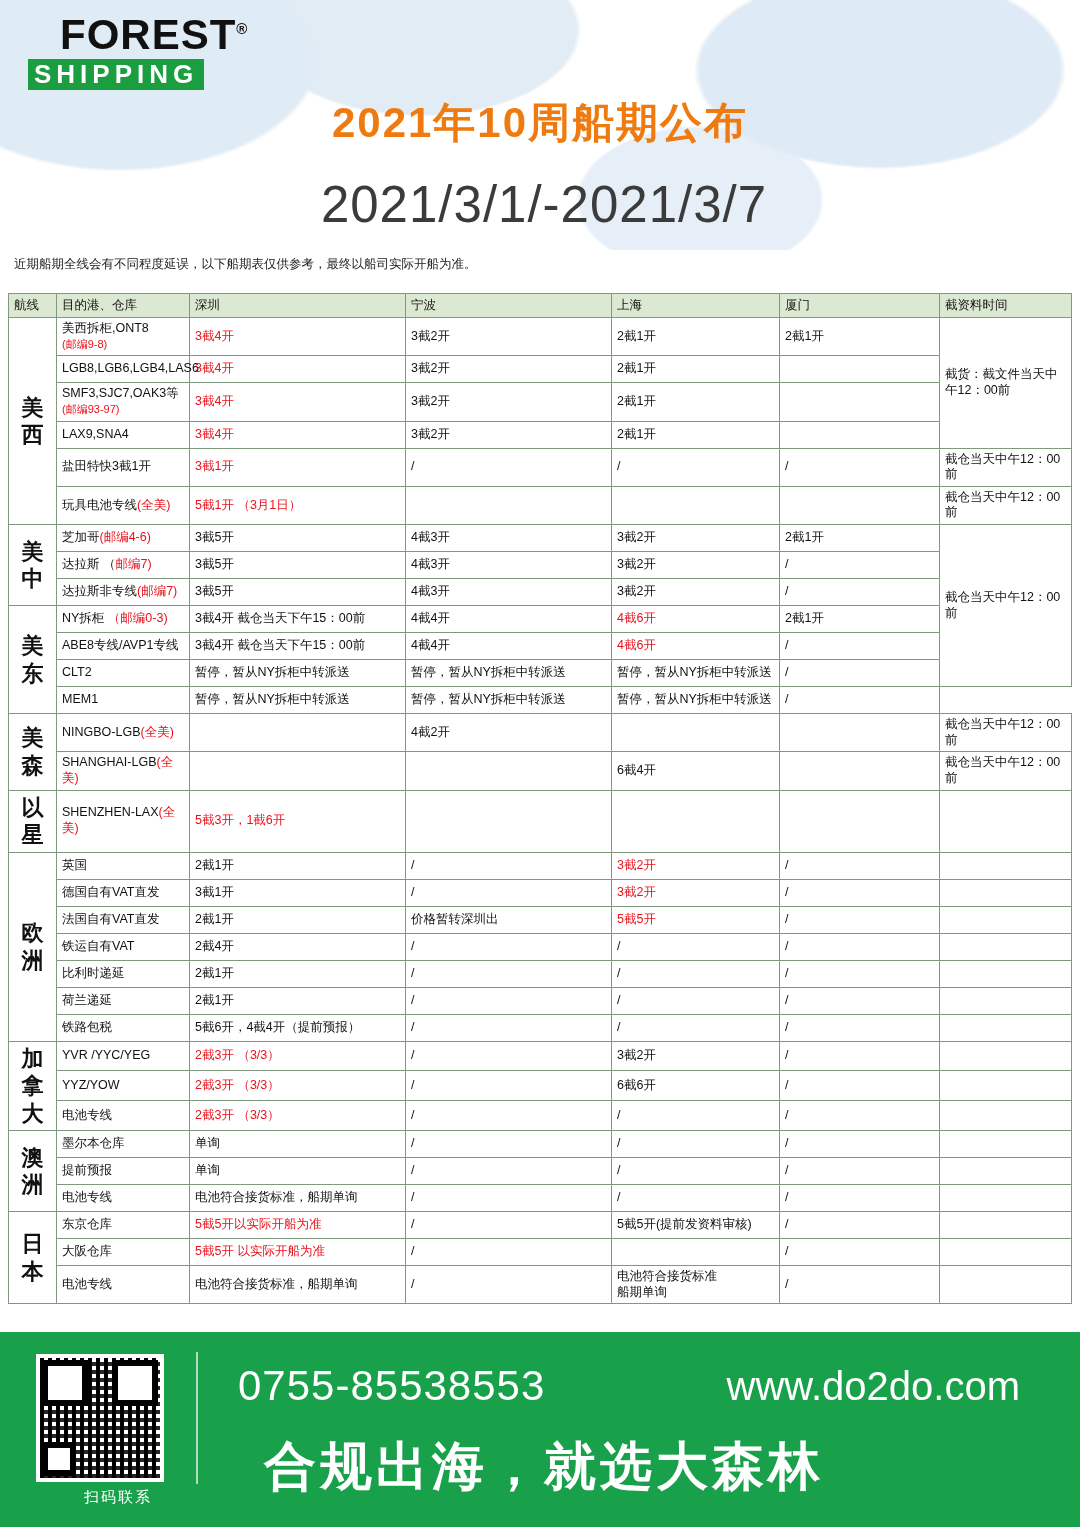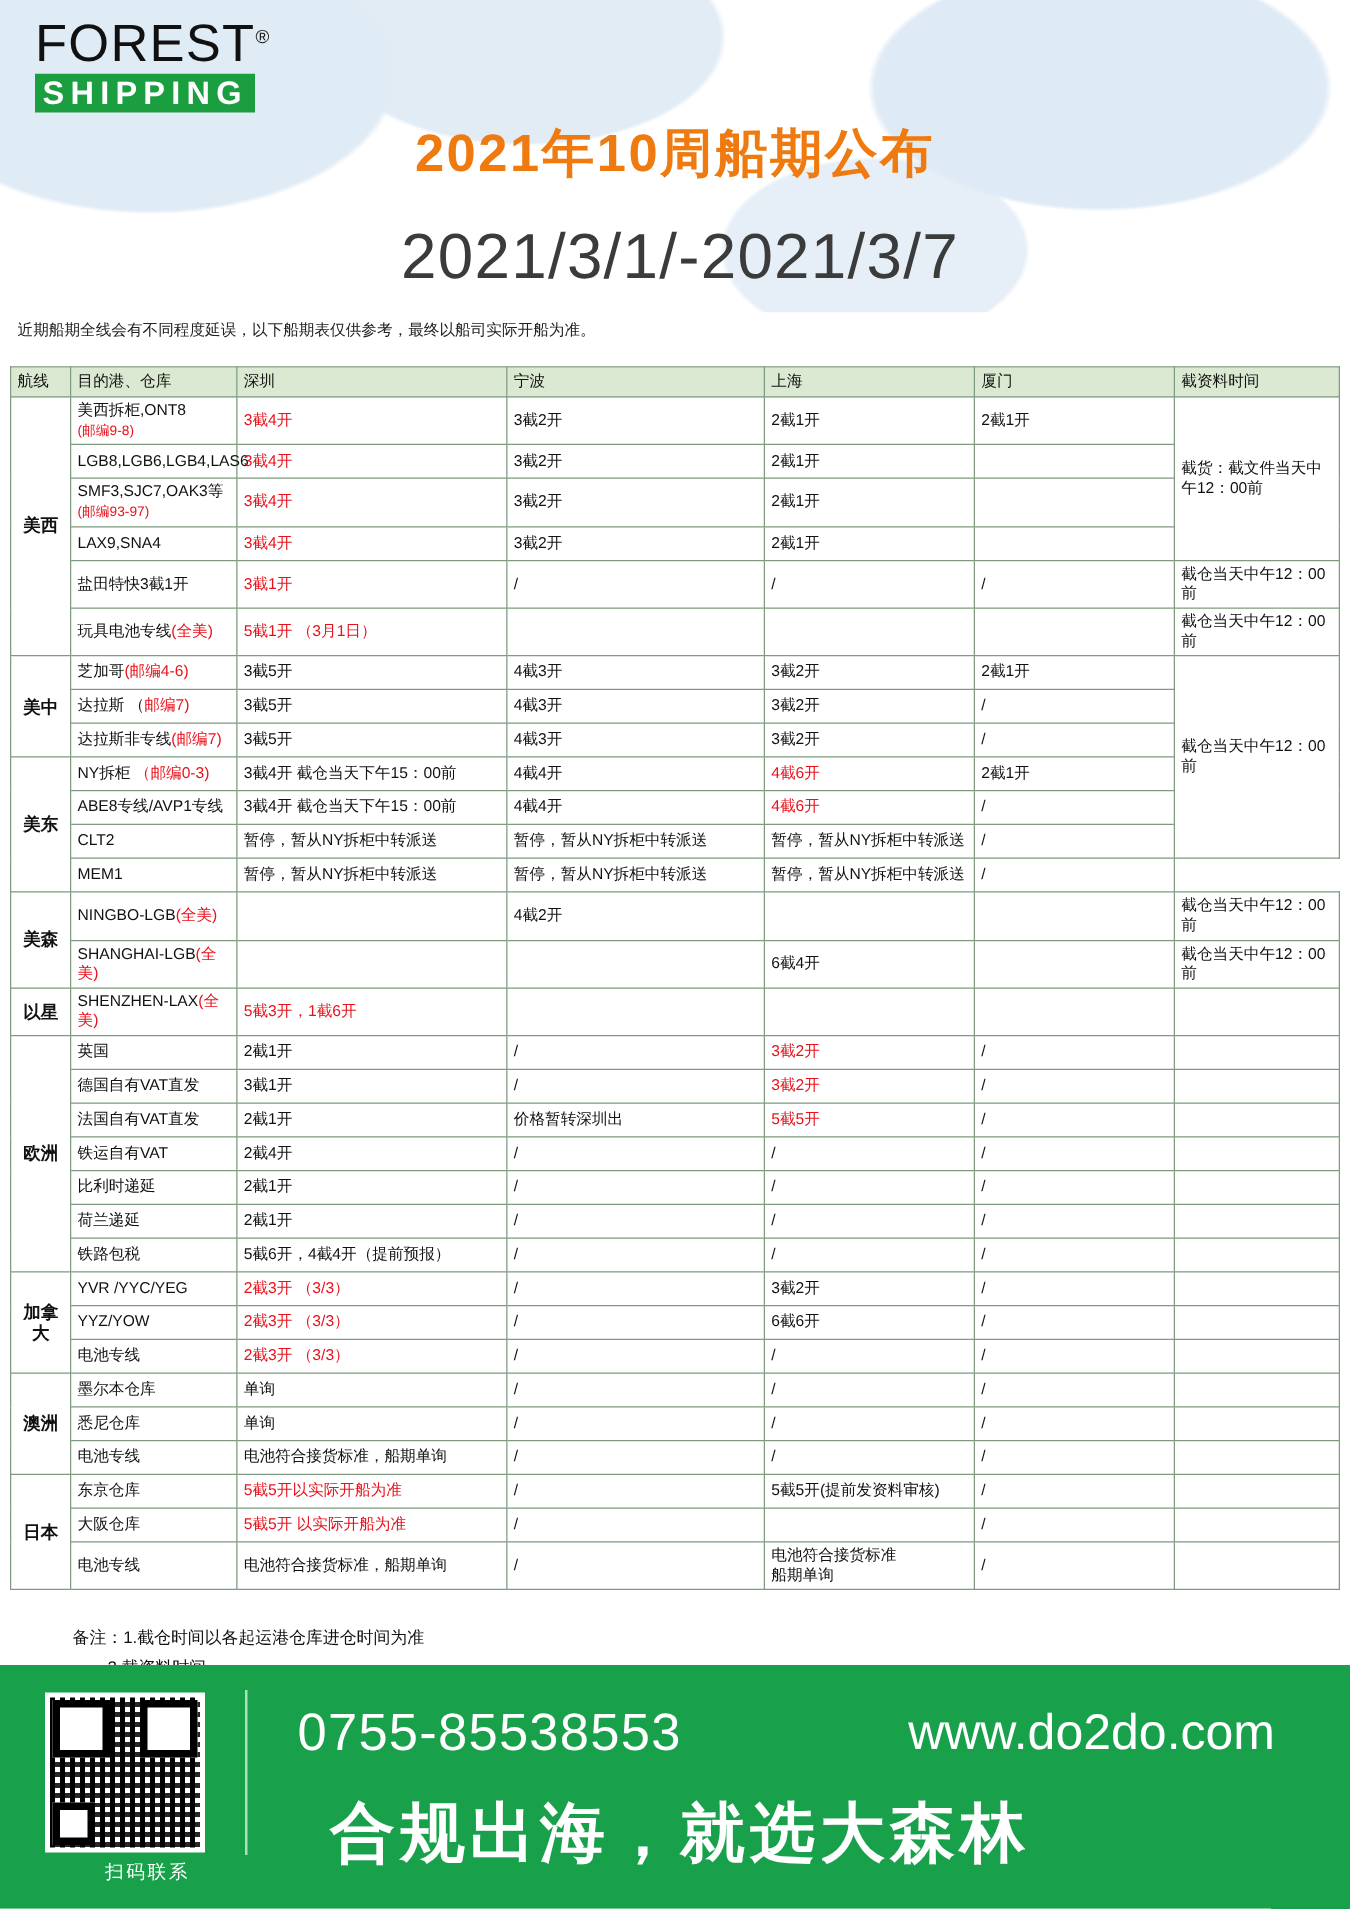--- a/index.html
+++ b/index.html
@@ -26,22 +26,22 @@
       radial-gradient(ellipse 300px 160px at 880px 70px, #dbe8f4 0%, #dbe8f4 60%, rgba(255,255,255,0) 62%),
       radial-gradient(ellipse 200px 120px at 700px 200px, #e4eef7 0%, #e4eef7 60%, rgba(255,255,255,0) 62%),
       #ffffff;
     opacity:.9;
   }
   .logo {
     position:absolute; left:28px; top:14px;
     line-height:1;
   }
   .logo .l1 {
-    font-size:42px; font-weight:normal; letter-spacing:1px;
-    color:#111; font-family:"Liberation Sans", sans-serif;
+    font-size:42px; font-weight:bold; letter-spacing:1px;
+    color:#111; font-family:"Liberation Sans", sans-serif;margin-left:32px;
   }
   .logo .l1 sup { font-size:15px; vertical-align:super; }
   .logo .l2 {
     margin-top:3px;
     background:#1a9e3f;
     color:#ffffff;
     font-size:26px; font-weight:bold; letter-spacing:5px;
     padding:2px 6px 3px 6px;
     display:inline-block;
   }
@@ -83,21 +83,21 @@
   }
   table.sched thead th {
     background:#dce9d2;
     font-weight:normal;
     text-align:left;
     height:24px;
   }
   td.route {
     text-align:center;
     font-weight:bold;
-    font-size:14px;
+    font-size:22px;
     width:48px;
   }
   col.c-route { width:48px; }
   col.c-dest  { width:133px; }
   col.c-sz    { width:216px; }
   col.c-nb    { width:206px; }
   col.c-sh    { width:168px; }
   col.c-xm    { width:160px; }
   col.c-cut   { width:auto; }
   .red { color:#e8121b; }
@@ -416,21 +416,21 @@
         <tr>
           <td class="route" rowspan="3">澳洲</td>
           <td>墨尔本仓库</td>
           <td>单询</td>
           <td>/</td>
           <td>/</td>
           <td>/</td>
           <td></td>
         </tr>
         <tr>
-          <td>悉尼仓库</td>
+          <td>提前预报</td>
           <td>单询</td>
           <td>/</td>
           <td>/</td>
           <td>/</td>
           <td></td>
         </tr>
         <tr>
           <td>电池专线</td>
           <td>电池符合接货标准，船期单询</td>
           <td>/</td>

